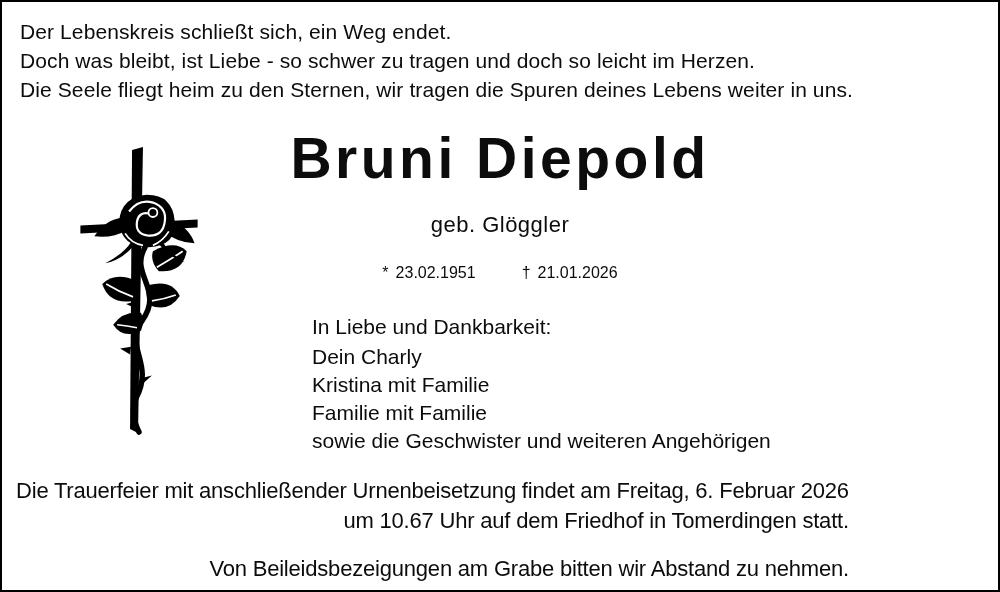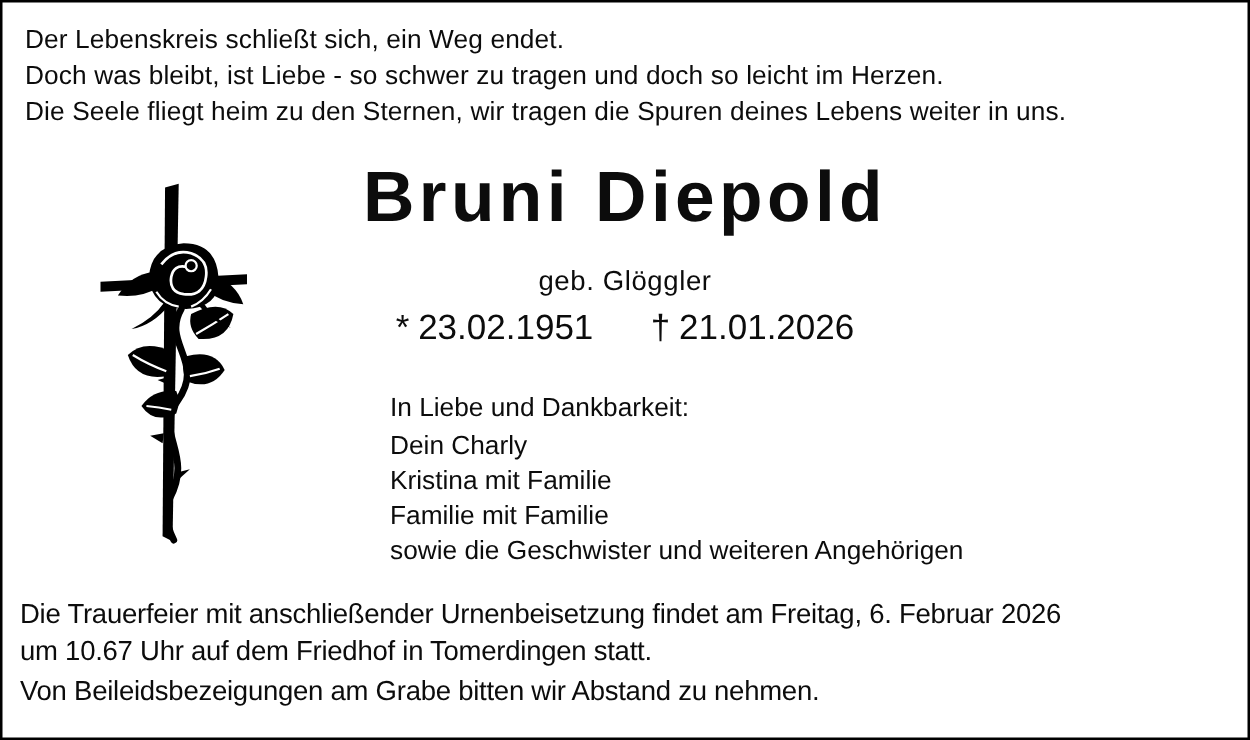--- a/index.html
+++ b/index.html
@@ -30,40 +30,41 @@
   .deceased-name {
     font-size:57px; line-height:60px;
     font-weight:700; letter-spacing:3.5px;
     white-space:nowrap;
   }
   .maiden-name {
     margin-top:25px;
     font-size:22px; line-height:24px; letter-spacing:0.5px;
   }
   .dates {
-    margin-top:12px;
-    font-size:28px; line-height:26px;
+    margin-top:23px;
+    font-size:16px; line-height:26px;
     white-space:nowrap;
   }
   .date-group { display:inline-block; }
   .date-group + .date-group { margin-left:46px; }
   .date-symbol { display:inline-block; margin-right:7px; }
   .mourners {
     position:absolute; left:310px; top:311px;
     font-size:21px; line-height:28px;
     white-space:nowrap;
   }
   .mourners-intro { margin-bottom:2px; }
   .funeral {
     position:absolute; left:14px; top:474px;
     font-size:22px; line-height:30px;
     letter-spacing:-0.2px;
     white-space:nowrap;
+    text-align:right;
   }
-  .condolence { margin-top:2px; }
+  .condolence { margin-top:18px; }
 </style>
 </head>
 <body>
 
 <div class="page">
 
   <div class="epigraph">
     <div>Der Lebenskreis schließt sich, ein Weg endet.</div>
     <div>Doch was bleibt, ist Liebe - so schwer zu tragen und doch so leicht im Herzen.</div>
     <div>Die Seele fliegt heim zu den Sternen, wir tragen die Spuren deines Lebens weiter in uns.</div>

